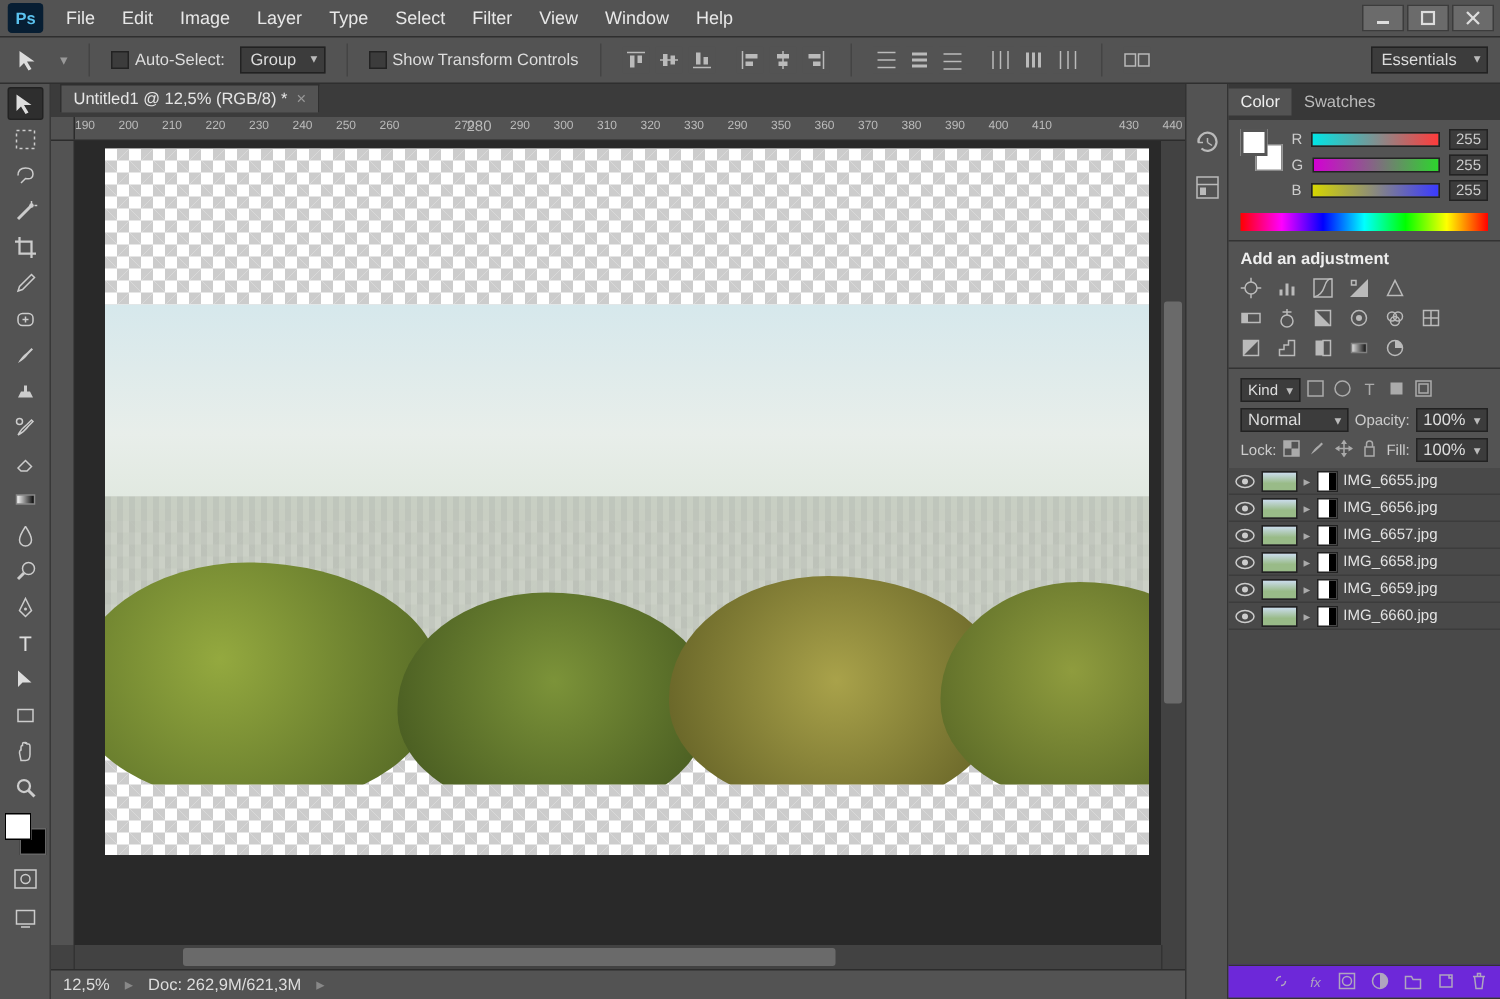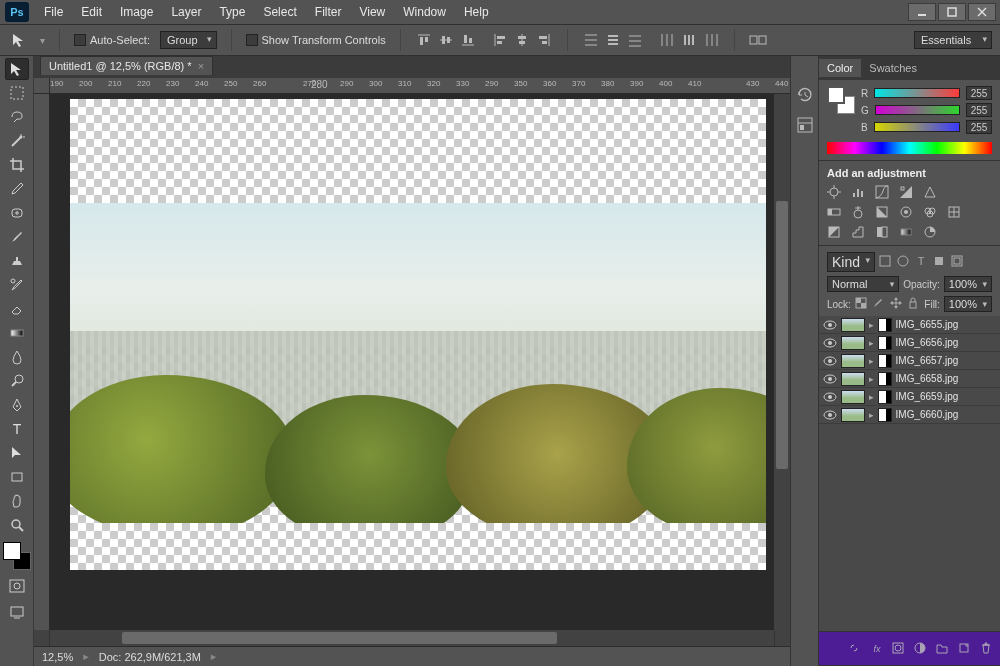--- a/index.html
+++ b/index.html
@@ -629,21 +629,21 @@
               </svg>
             </span>
         </div>
       </div>
     </div>
 
     <div class="pnl" style="flex:1;display:flex;flex-direction:column">
       <div class="layers-body">
         <div class="lay-opts">
           <div class="lay-row">
-            <div class="sel" style="padding:1px 14px 1px 4px"><span style="font-size:14px">Kind</span></div>
+            <div class="sel" style="padding:1px 14px 1px 4px"><span style="font-size:10px">Kind</span></div>
             <span class="pic">
                 <svg width="12" height="12">
                   <rect x="1" y="1" width="10" height="10" fill="none" stroke="#bbb"></rect>
                 </svg>
               </span>
             <span class="pic">
                 <svg width="12" height="12">
                   <circle cx="6" cy="6" r="5" fill="none" stroke="#bbb"></circle>
                 </svg>
               </span>
@@ -770,21 +770,21 @@
                   <ellipse cx="7" cy="7" rx="6" ry="4" fill="none" stroke="#ccc"></ellipse>
                   <circle cx="7" cy="7" r="2" fill="#ccc"></circle>
                 </svg>
               </span>
               <span class="thumb"></span>
               <span style="font-size:9px;color:#aaa">▸</span>
               <span class="mask"></span>
               <span class="lname">IMG_6660.jpg</span>
             </div>
           </div>
-        <div style="height:34px;background:#4c1d95;border-top:1px solid #333;display:flex;align-items:center;justify-content:flex-end;gap:8px;padding:0 6px;">
+        <div style="height:22px;background:#6d28d9;border-top:1px solid #333;display:flex;align-items:center;justify-content:flex-end;gap:8px;padding:0 6px;">
           <span class="pic">
               <svg width="12" height="12">
                 <path d="M3 6 A3 3 0 0 1 6 3 M9 6 A3 3 0 0 1 6 9" fill="none" stroke="#bbb"></path>
               </svg>
             </span>
           <span class="pic">
               <svg width="14" height="12">
                 <text x="7" y="10" text-anchor="middle" fill="#bbb" font-size="9" font-style="italic">fx</text>
               </svg>
             </span>

